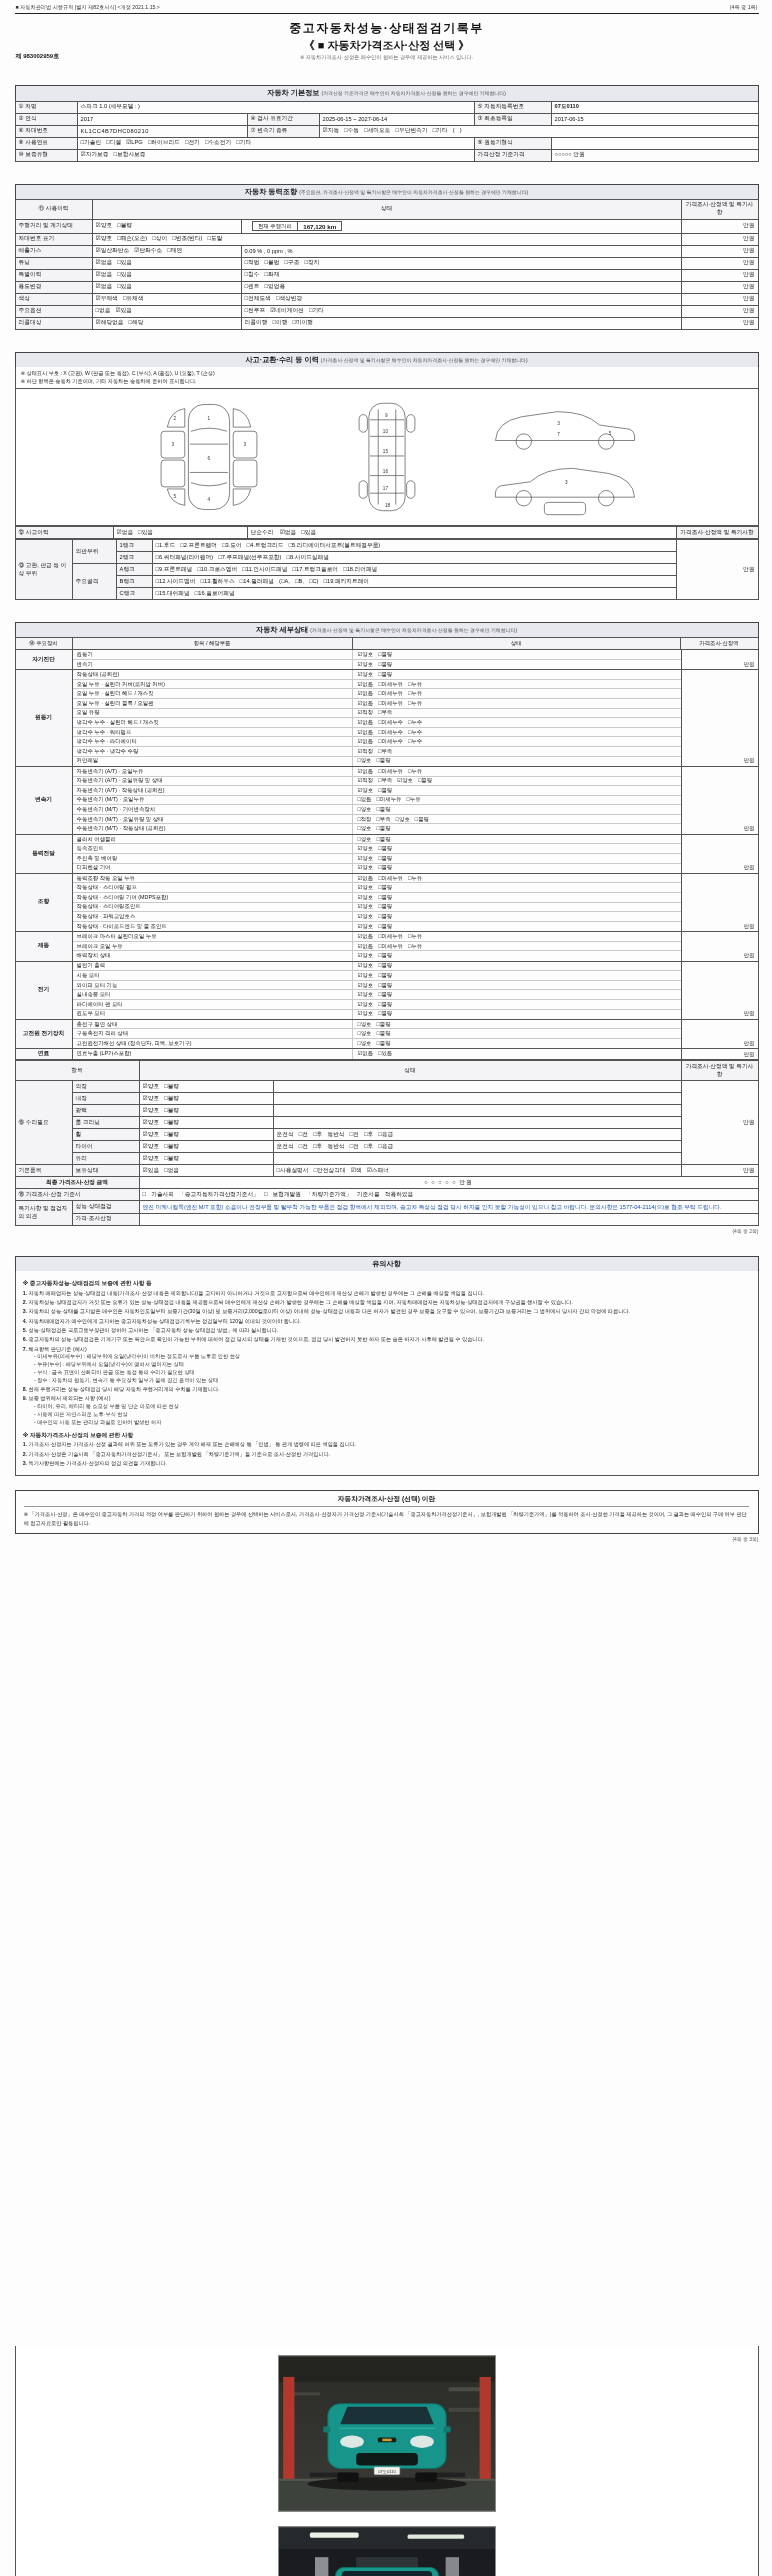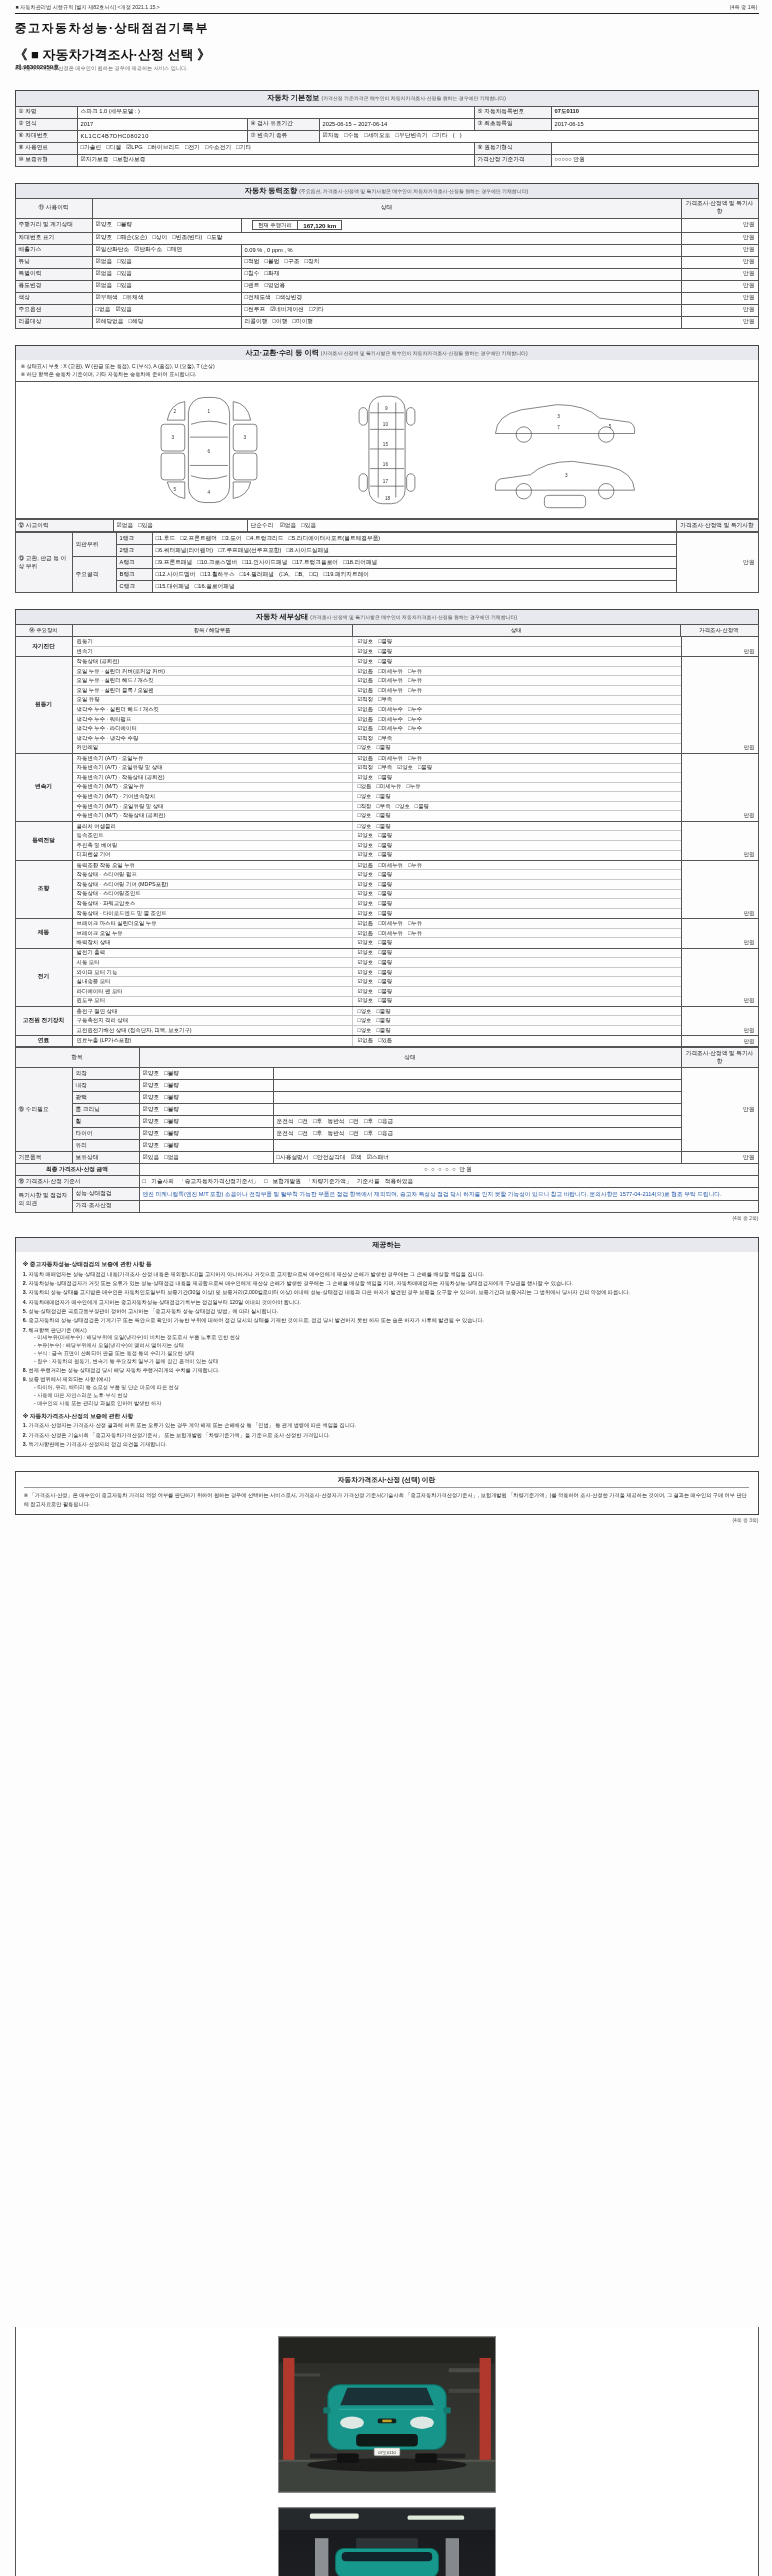--- a/index.html
+++ b/index.html
@@ -2,27 +2,27 @@
 <html style="font-size:8.2px"><head>
 <meta charset="utf-8">
 <style>
   *{box-sizing:border-box}
   html,body{margin:0;padding:0}
   body{width:773px;height:2576px;overflow:hidden;background:#fdfdfd;color:#141414;
        font-family:"Liberation Sans","DejaVu Sans",sans-serif;}
   .doc{width:744px;margin:0 auto;padding-top:3.1px}
   .topline{display:flex;justify-content:space-between;font-size:5.2px;color:#333;
            border-bottom:1px solid #222;padding:1px 1px 1.5px}
-  .titlewrap{position:relative;text-align:left;padding:5.2px 0 2.1px}
+  .titlewrap{position:relative;text-align:center;padding:5.2px 0 2.1px}
   .doc-no{position:absolute;left:1px;bottom:2.1px;font-size:6px;font-weight:bold}
   .main-title{margin:1px 0;font-size:12px;letter-spacing:1.5px;font-weight:bold}
-  .subtitle{font-size:13px;font-weight:bold;margin-top:9px}
+  .subtitle{font-size:11px;font-weight:bold;margin-top:1px}
   .subnote{font-size:5.2px;color:#666;margin-top:1.5px}
   .band{display:flex;align-items:center;justify-content:center;gap:2px;background:#e8e9ef;
-        border:0.5px solid #444;border-bottom:none;padding:2.1px 3.1px;margin-top:16px}
+        border:0.5px solid #444;border-bottom:none;padding:2.1px 3.1px;margin-top:22px}
   .band-title{font-weight:bold;font-size:7.2px}
   .band-note{font-size:4.9px;color:#444}
   table.sec{width:100%;border-collapse:collapse;table-layout:fixed}
   table.sec td{border:0.5px solid #555;font-size:5.7px;padding:1.5px 3.1px;vertical-align:middle;overflow:hidden}
   td.lab{background:#f4f4f6;font-size:5.4px}
   td.chk,span.chk{word-spacing:3.6px}
   td.price{text-align:right;color:#222;font-size:5.4px;vertical-align:bottom}
   td.pricehead{background:#f4f4f6;font-size:5.2px;text-align:center}
   .odo-box{display:inline-flex;border:0.5px solid #555;margin-left:7.2px}
   .odo-box span{padding:0.5px 5.2px;font-size:5.4px}
@@ -717,21 +717,21 @@
     </tr>
     <tr>
       <td class="lab">가격·조사산정</td>
       <td colspan="3"></td>
     </tr>
   </tbody>
     </table>
   <div class="pagemarker">(4쪽 중 2쪽)</div>
 
   <div class="band">
-    <span class="band-title">제공하는</span>
+    <span class="band-title">유의사항</span>
   </div>
   <div class="notesbox">
     <div class="notes-head">※ 중고자동차성능·상태점검의 보증에 관한 사항 등</div>
     <div>
 
         <div class="note">
           <div class="note-line">
             <span class="note-no">1.</span><span>자동차 매매업자는 성능·상태점검 내용(가격조사·산정 내용은 제외합니다)을 고지하지 아니하거나 거짓으로 고지함으로써 매수인에게 재산상 손해가 발생한 경우에는 그 손해를 배상할 책임을 집니다.</span>
           </div>
           <div>

